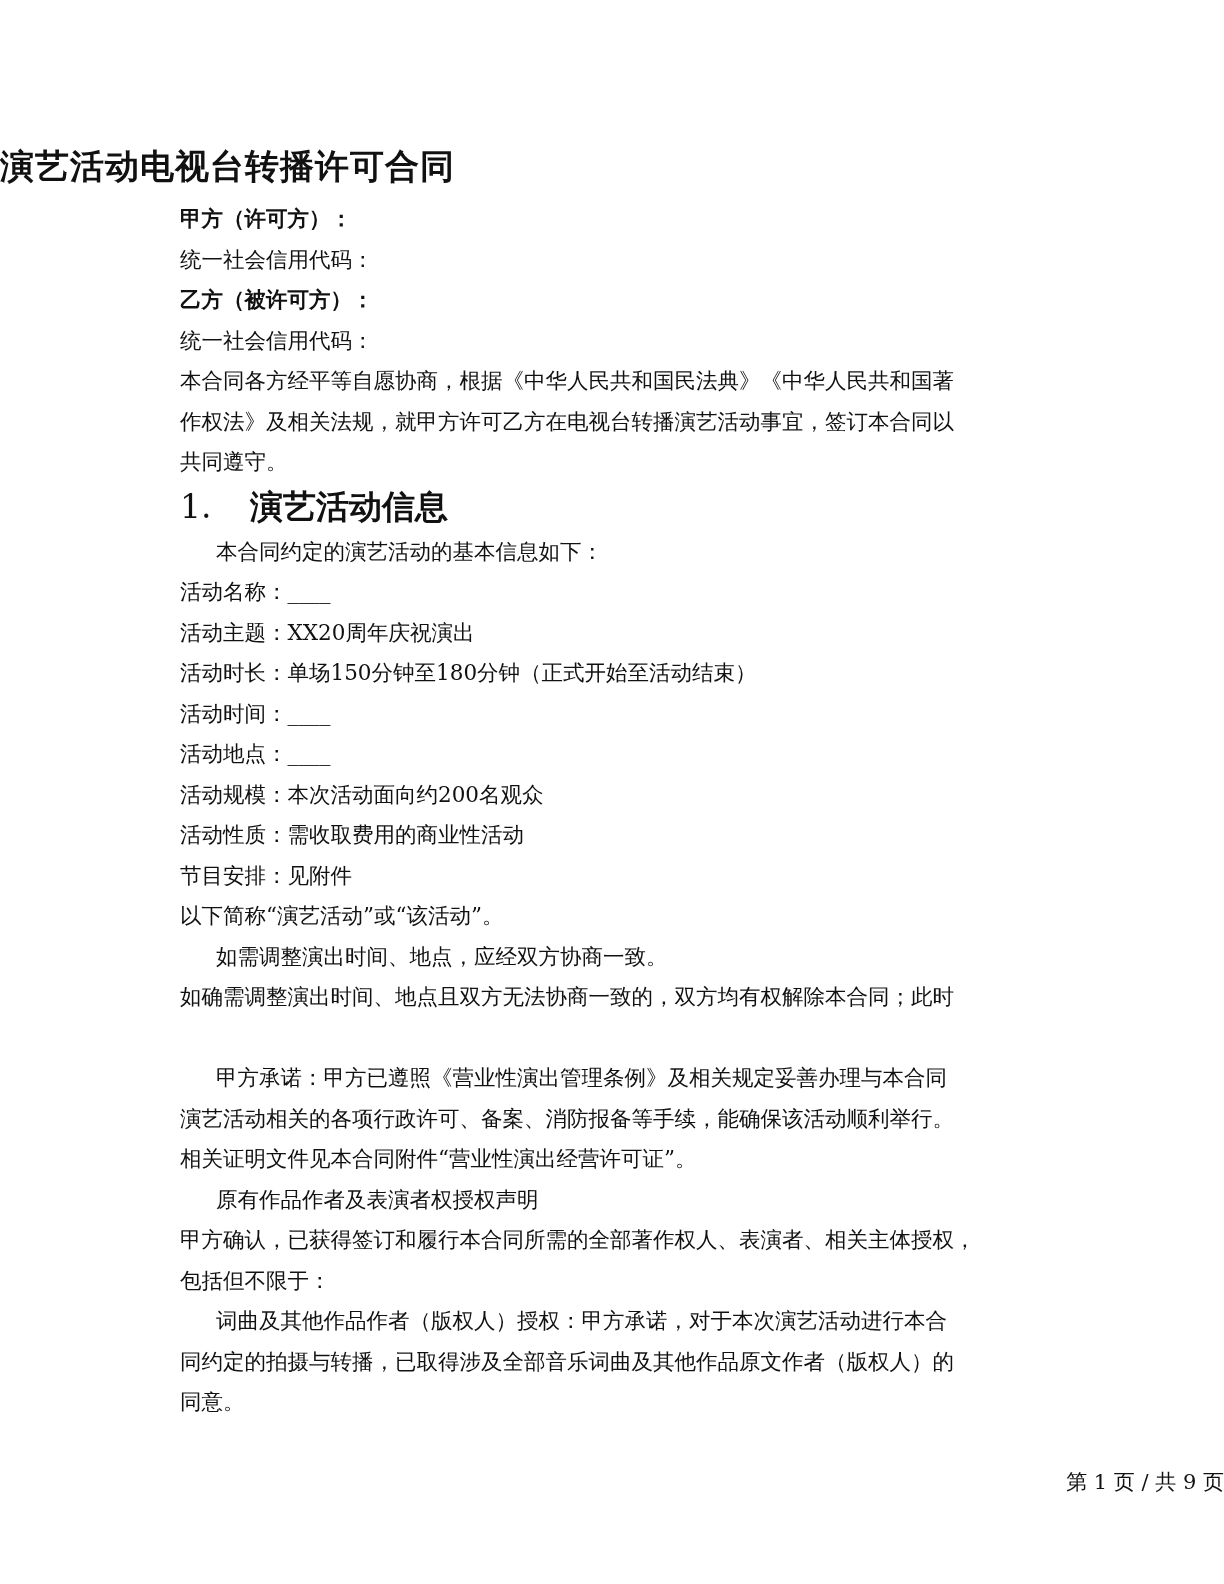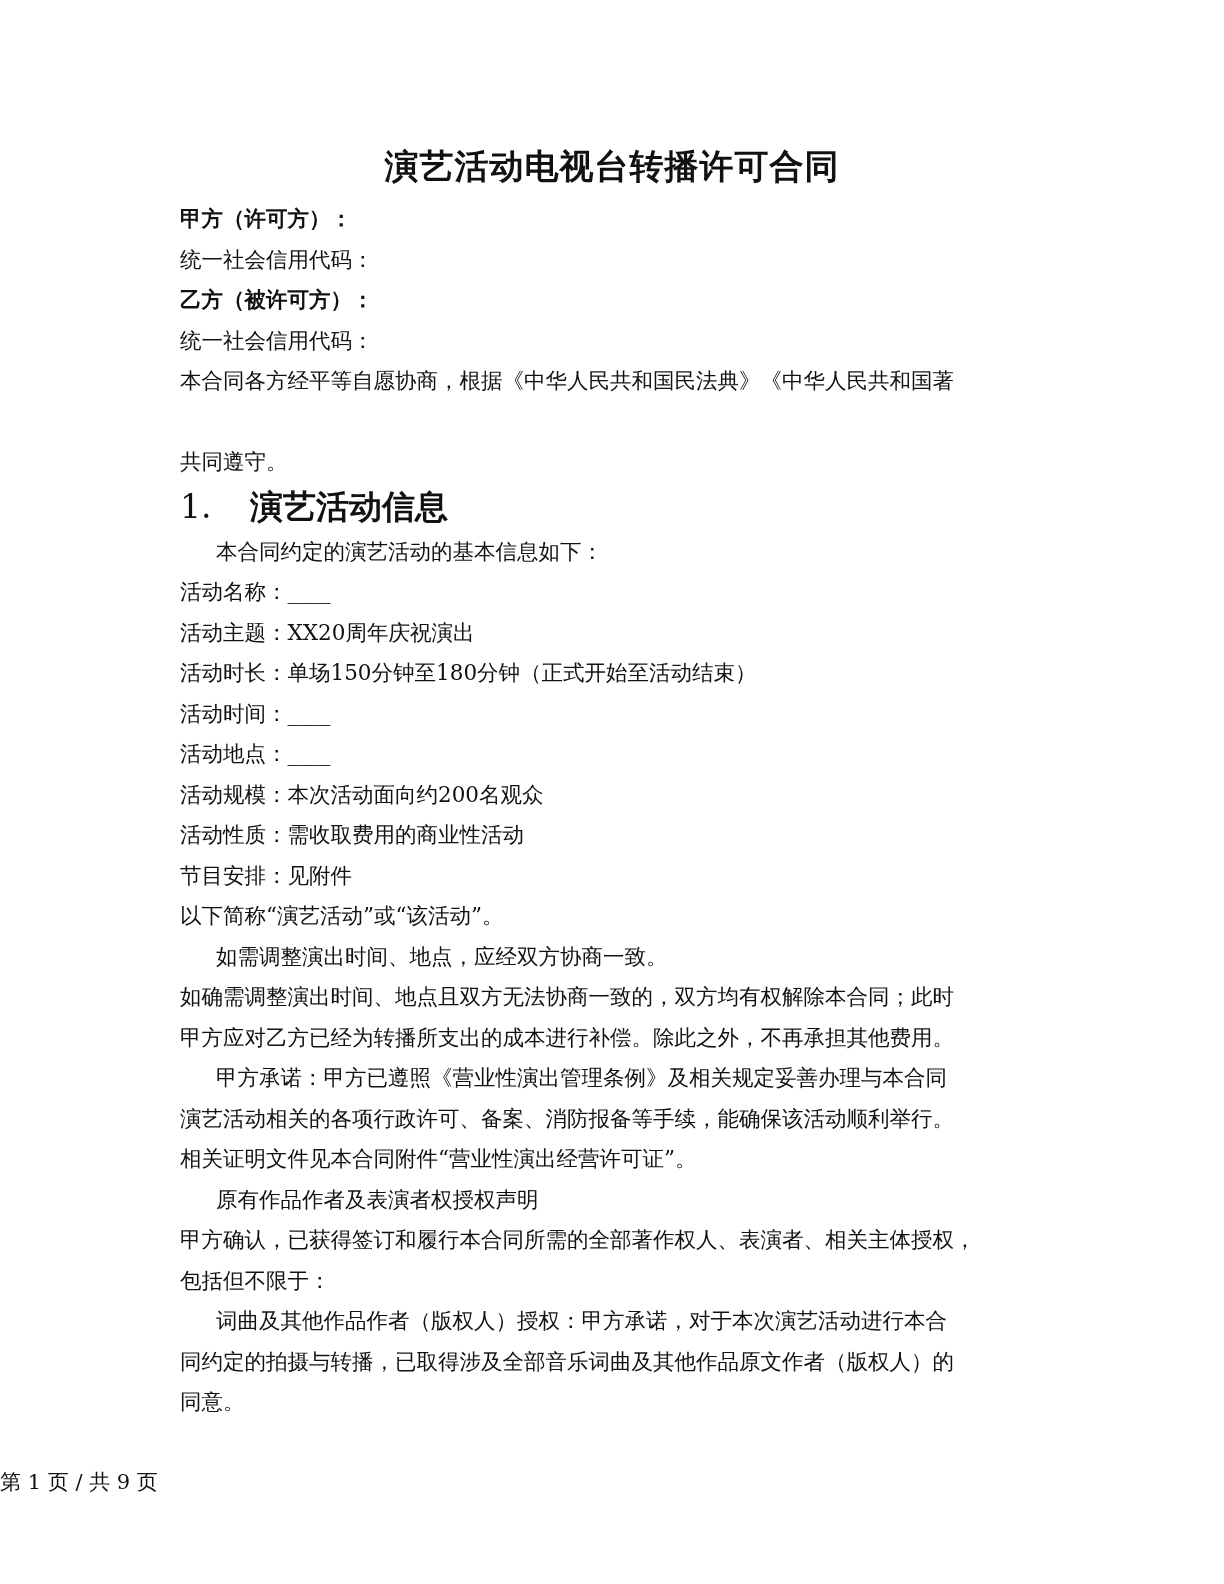--- a/index.html
+++ b/index.html
@@ -1,61 +1,61 @@
 <!DOCTYPE html>
 <html><head>
 <meta charset="utf-8">
 <style>
   html, body { margin: 0; padding: 0; background: #ffffff; }
   body { width: 1224px; height: 1584px; position: relative; overflow: hidden;
          font-family: "DejaVu Serif", "Liberation Serif", serif; color: #111; }
   .page { position: absolute; left: 0; top: 0; width: 1224px; height: 1584px; }
-  .title { position: absolute; left: 0; width: 1224px; top: 140px; text-align: center;
+  .title { position: absolute; left: 0; width: 1224px; top: 140px; 
            font-size: 34px; font-weight: bold; letter-spacing: 1px; line-height: 52px; }
   .line { position: absolute; left: 180px; font-size: 21.5px; line-height: 28px; white-space: nowrap; }
   .bold { font-weight: bold; font-family: Liberation Serif, serif; }
   .indent { left: 216px; text-align: right; }
   .heading { position: absolute; left: 180px; top: 490px; font-size: 33px; font-weight: bold; line-height: 34px; }
   .heading .num { display: inline-block; width: 70px; font-weight: normal; }
-  .footer { position: absolute; left: 0; width: 1224px; top: 1468px; text-align: left;
+  .footer { position: absolute; left: 0; width: 1224px; top: 1468px; text-align: right;
             font-size: 21px; line-height: 28px; }
 </style>
 </head>
 <body>
 
 <div class="page">
   <div class="title">演艺活动电视台转播许可合同</div>
 
   <div class="line bold" style="top:205px">甲方（许可方）：</div>
   <div class="line" style="top:246px">统一社会信用代码：</div>
   <div class="line bold" style="top:286px">乙方（被许可方）：</div>
   <div class="line" style="top:327px">统一社会信用代码：</div>
 
   <div class="line" style="top:367px">本合同各方经平等自愿协商，根据《中华人民共和国民法典》《中华人民共和国著</div>
+  <div class="line" style="top:408px">作权法》及相关法规，就甲方许可乙方在电视台转播演艺活动事宜，签订本合同以</div>
   <div class="line" style="top:448px">共同遵守。</div>
 
   <div class="heading">
     <span class="num">1.</span><span>演艺活动信息</span>
   </div>
 
   <div class="line indent" style="top:538px">本合同约定的演艺活动的基本信息如下：</div>
 
   <div class="line" style="top:578px">活动名称：____</div>
   <div class="line" style="top:619px">活动主题：XX20周年庆祝演出</div>
   <div class="line" style="top:659px">活动时长：单场150分钟至180分钟（正式开始至活动结束）</div>
   <div class="line" style="top:700px">活动时间：____</div>
   <div class="line" style="top:740px">活动地点：____</div>
   <div class="line" style="top:781px">活动规模：本次活动面向约200名观众</div>
   <div class="line" style="top:821px">活动性质：需收取费用的商业性活动</div>
   <div class="line" style="top:862px">节目安排：见附件</div>
 
   <div class="line" style="top:902px">以下简称“演艺活动”或“该活动”。</div>
   <div class="line" style="top:983px">如确需调整演出时间、地点且双方无法协商一致的，双方均有权解除本合同；此时</div>
   <div class="line indent" style="top:943px">如需调整演出时间、地点，应经双方协商一致。</div>
-  <div class="line" style="top:1024px">甲方应对乙方已经为转播所支出的成本进行补偿。除此之外，不再承担其他费用。</div>
 
   <div class="line indent" style="top:1064px">甲方承诺：甲方已遵照《营业性演出管理条例》及相关规定妥善办理与本合同</div>
   <div class="line" style="top:1105px">演艺活动相关的各项行政许可、备案、消防报备等手续，能确保该活动顺利举行。</div>
   <div class="line indent" style="top:1186px">原有作品作者及表演者权授权声明</div>
 
   <div class="line" style="top:1145px">相关证明文件见本合同附件“营业性演出经营许可证”。</div>
   <div class="line" style="top:1226px">甲方确认，已获得签订和履行本合同所需的全部著作权人、表演者、相关主体授权，</div>
   <div class="line" style="top:1267px">包括但不限于：</div>
 
   <div class="line indent" style="top:1307px">词曲及其他作品作者（版权人）授权：甲方承诺，对于本次演艺活动进行本合</div>

